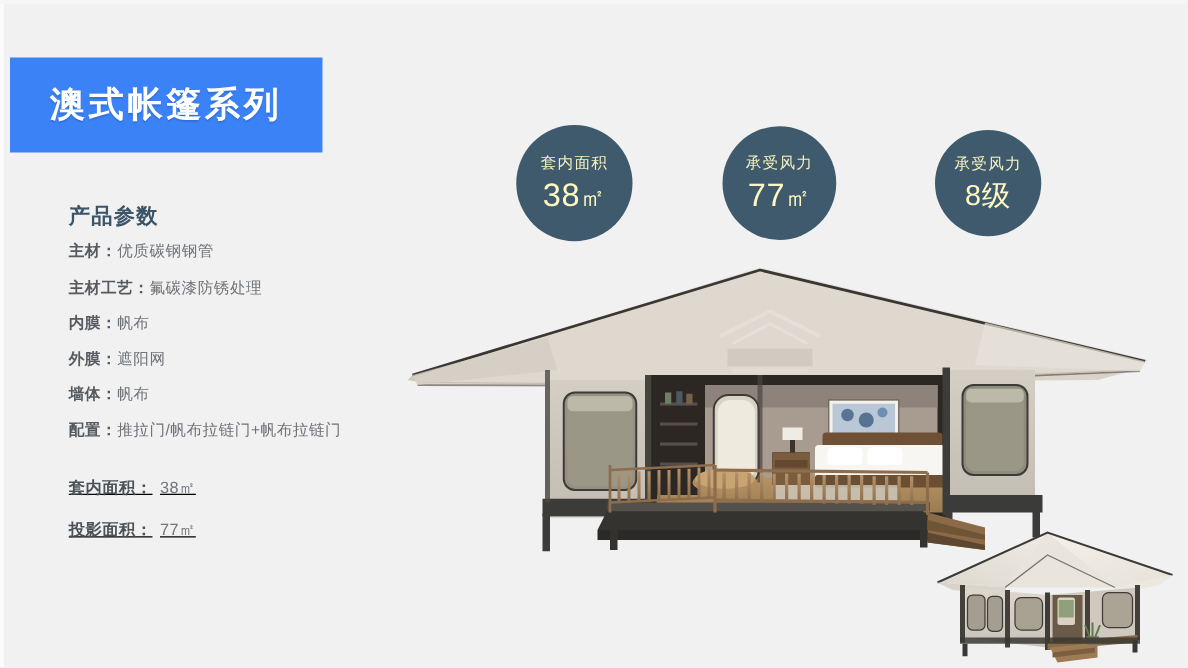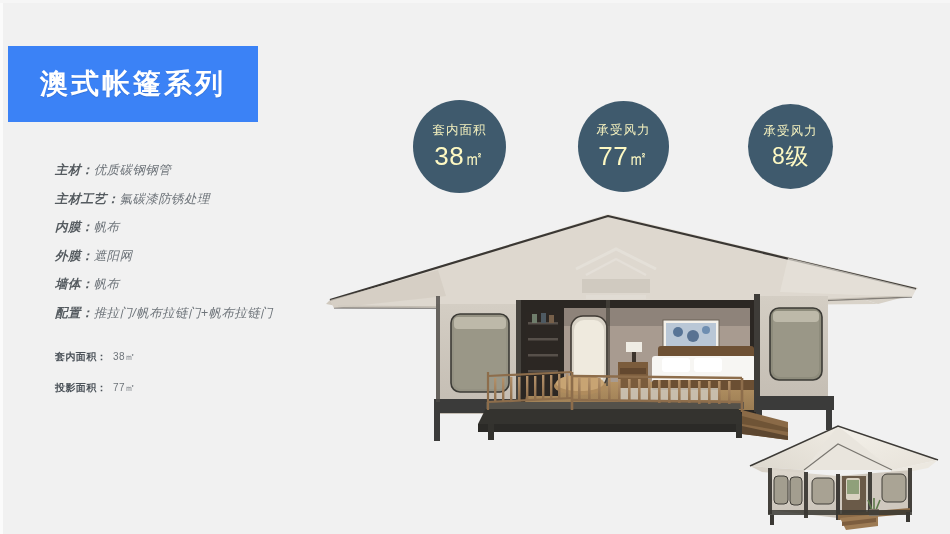--- a/index.html
+++ b/index.html
@@ -83,39 +83,39 @@
     letter-spacing: 1px;
     line-height: 1;
     margin-bottom: 14px;
   }
 
   .param-row {
     font-size: 12.5px;
     line-height: 1;
     margin-bottom: 16px;
     white-space: nowrap;
-    font-style: italic;
   }
   .param-row .k {
     color: #555b60;
     font-weight: bold;
     letter-spacing: 0.4px;
   }
   .param-row .v {
     color: #6e747a;
     letter-spacing: 0.4px;
   }
 
   .spec-block { margin-top: 33px; }
 
   .spec-row {
-    font-size: 10px;
+    font-size: 13px;
     line-height: 1;
     margin-bottom: 21px;
     white-space: nowrap;
+    text-decoration: underline;
   }
   .spec-row .k {
     color: #4a5158;
     font-weight: bold;
     letter-spacing: 0.4px;
   }
   .spec-row .v {
     color: #6e747a;
     letter-spacing: 0.4px;
     margin-left: 6px;
@@ -189,20 +189,21 @@
 
 <div id="page">
 
   <div class="title-banner">
     <span class="title-text">澳式帐篷系列</span>
   </div>
 
   <div class="left-col">
 
     <div class="product-block">
+      <div class="section-heading">产品参数</div>
 
       <div class="param-row">
         <span class="k">主材：</span><span class="v">优质碳钢钢管</span>
       </div>
       <div class="param-row">
         <span class="k">主材工艺：</span><span class="v">氟碳漆防锈处理</span>
       </div>
       <div class="param-row">
         <span class="k">内膜：</span><span class="v">帆布</span>
       </div>

